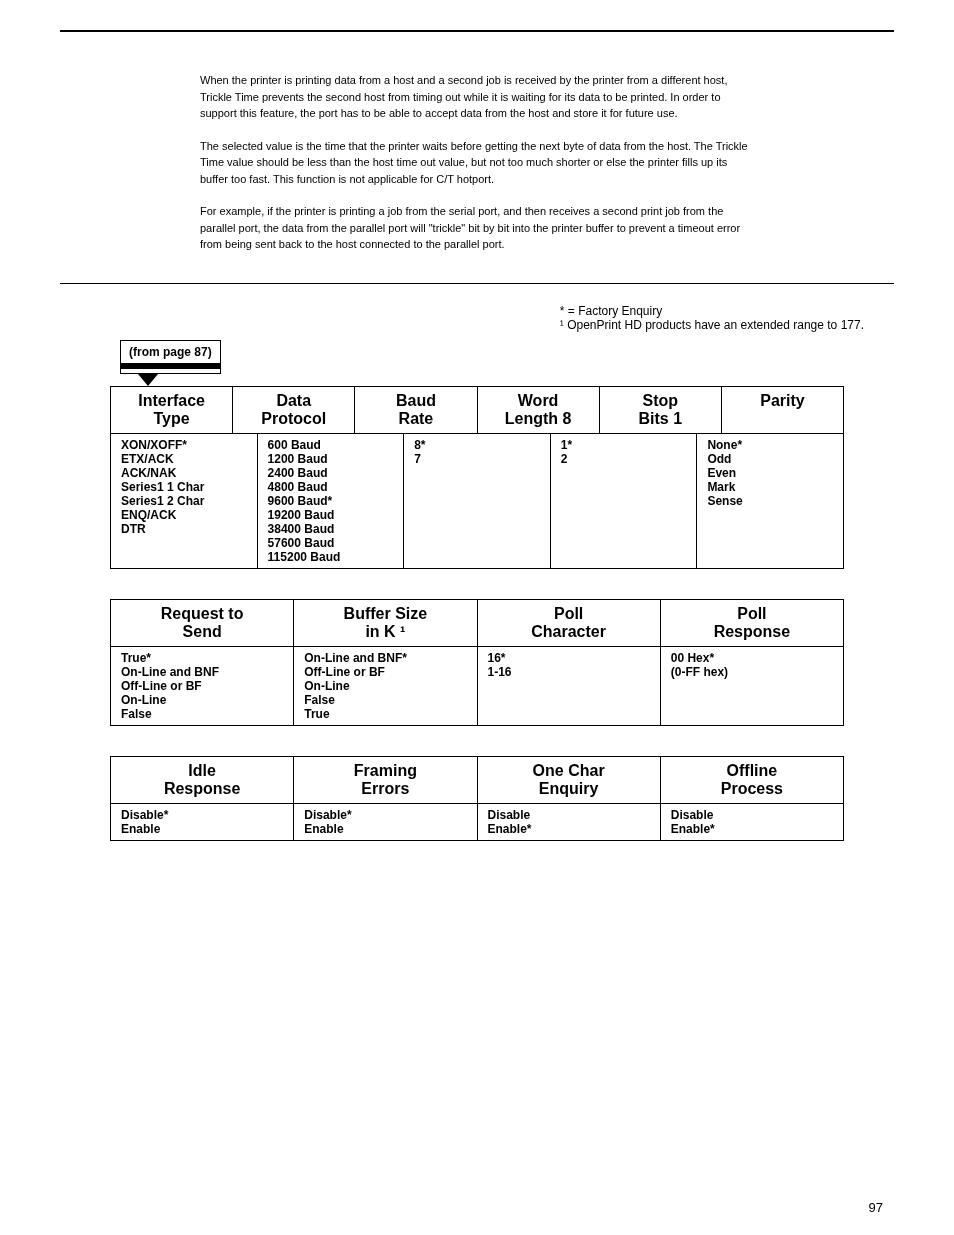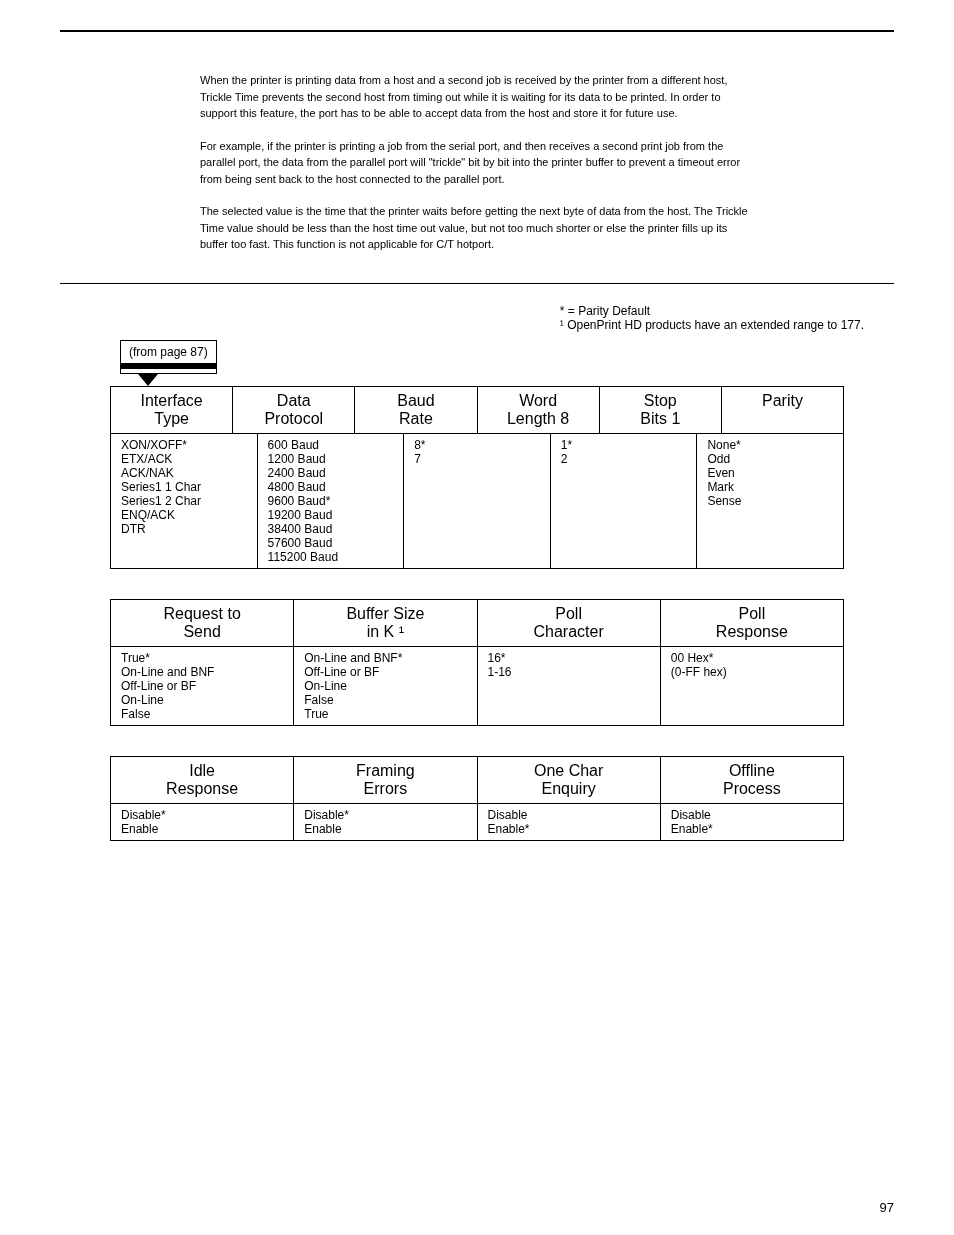--- a/index.html
+++ b/index.html
@@ -50,26 +50,27 @@
     }
 
     .diagram-block {
       margin-bottom: 16px;
       position: relative;
     }
 
     .page-number {
       position: absolute;
       bottom: 20px;
-      right: 60px;
+      right: 71px;
       font-size: 13px;
     }
 
     .diagram-wrapper {
       margin: 0 50px;
+      font-weight: bold;
     }
 
     .from-page-container {
       display: flex;
       flex-direction: column;
       align-items: flex-start;
       padding-left: 10px;
       margin-bottom: 0;
     }
 
@@ -123,31 +124,31 @@
       height: 14px;
     }
   </style>
 </head>
 <body>
 
 <div class="top-rule"></div>
 
 <div class="content-area">
   <p class="paragraph">When the printer is printing data from a host and a second job is received by the printer from a different host, Trickle Time prevents the second host from timing out while it is waiting for its data to be printed. In order to support this feature, the port has to be able to accept data from the host and store it for future use.</p>
+  <p class="paragraph">The selected value is the time that the printer waits before getting the next byte of data from the host. The Trickle Time value should be less than the host time out value, but not too much shorter or else the printer fills up its buffer too fast. This function is not applicable for C/T hotport.</p>
   <p class="paragraph">For example, if the printer is printing a job from the serial port, and then receives a second print job from the parallel port, the data from the parallel port will "trickle" bit by bit into the printer buffer to prevent a timeout error from being sent back to the host connected to the parallel port.</p>
-  <p class="paragraph">The selected value is the time that the printer waits before getting the next byte of data from the host. The Trickle Time value should be less than the host time out value, but not too much shorter or else the printer fills up its buffer too fast. This function is not applicable for C/T hotport.</p>
 </div>
 
 <div class="divider"></div>
 
 <div class="diagram-area">
 
   <div style="display:flex; justify-content: flex-end; margin-bottom: 8px; padding-right: 30px;">
     <div>
-      <div style="font-size:12px;">* = Parity Default</div>
+      <div style="font-size:12px;">* = Factory Enquiry</div>
       <div style="font-size:12px;">¹ OpenPrint HD products have an extended range to 177.</div>
     </div>
   </div>
 
   <div class="diagram-wrapper">
 
     <div class="from-page-container">
       <div class="from-page-box">
         <span>(from page 87)</span>
         

